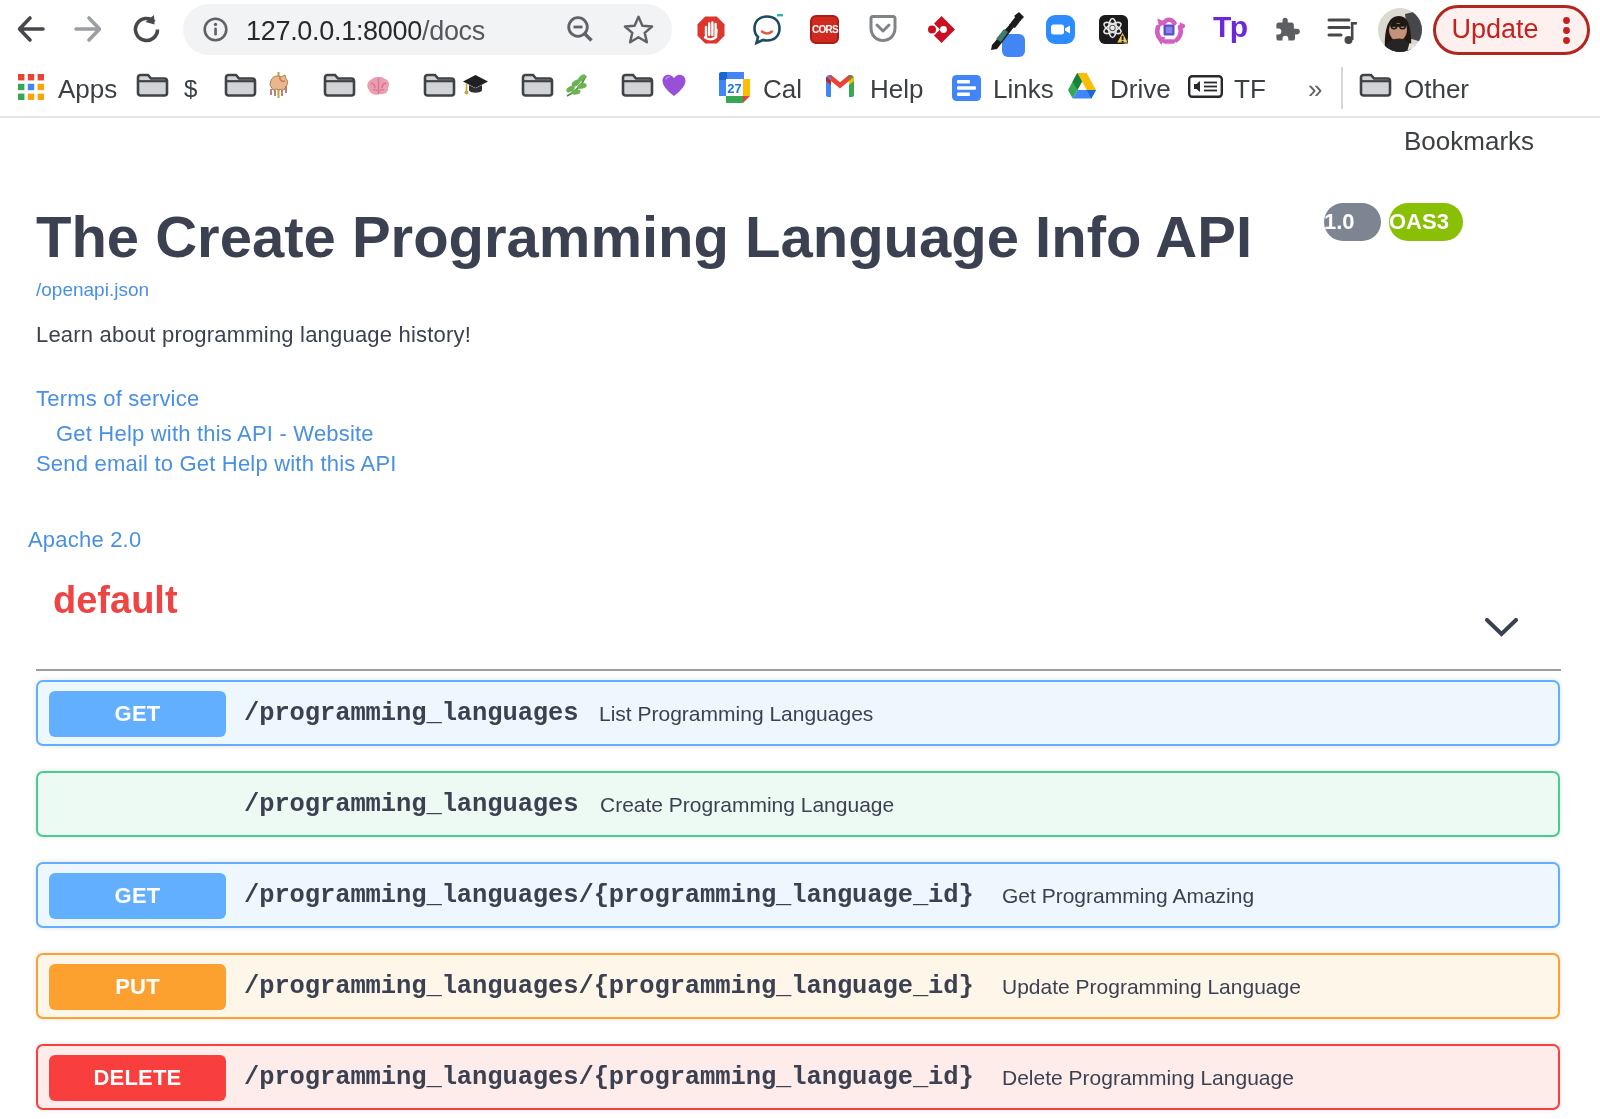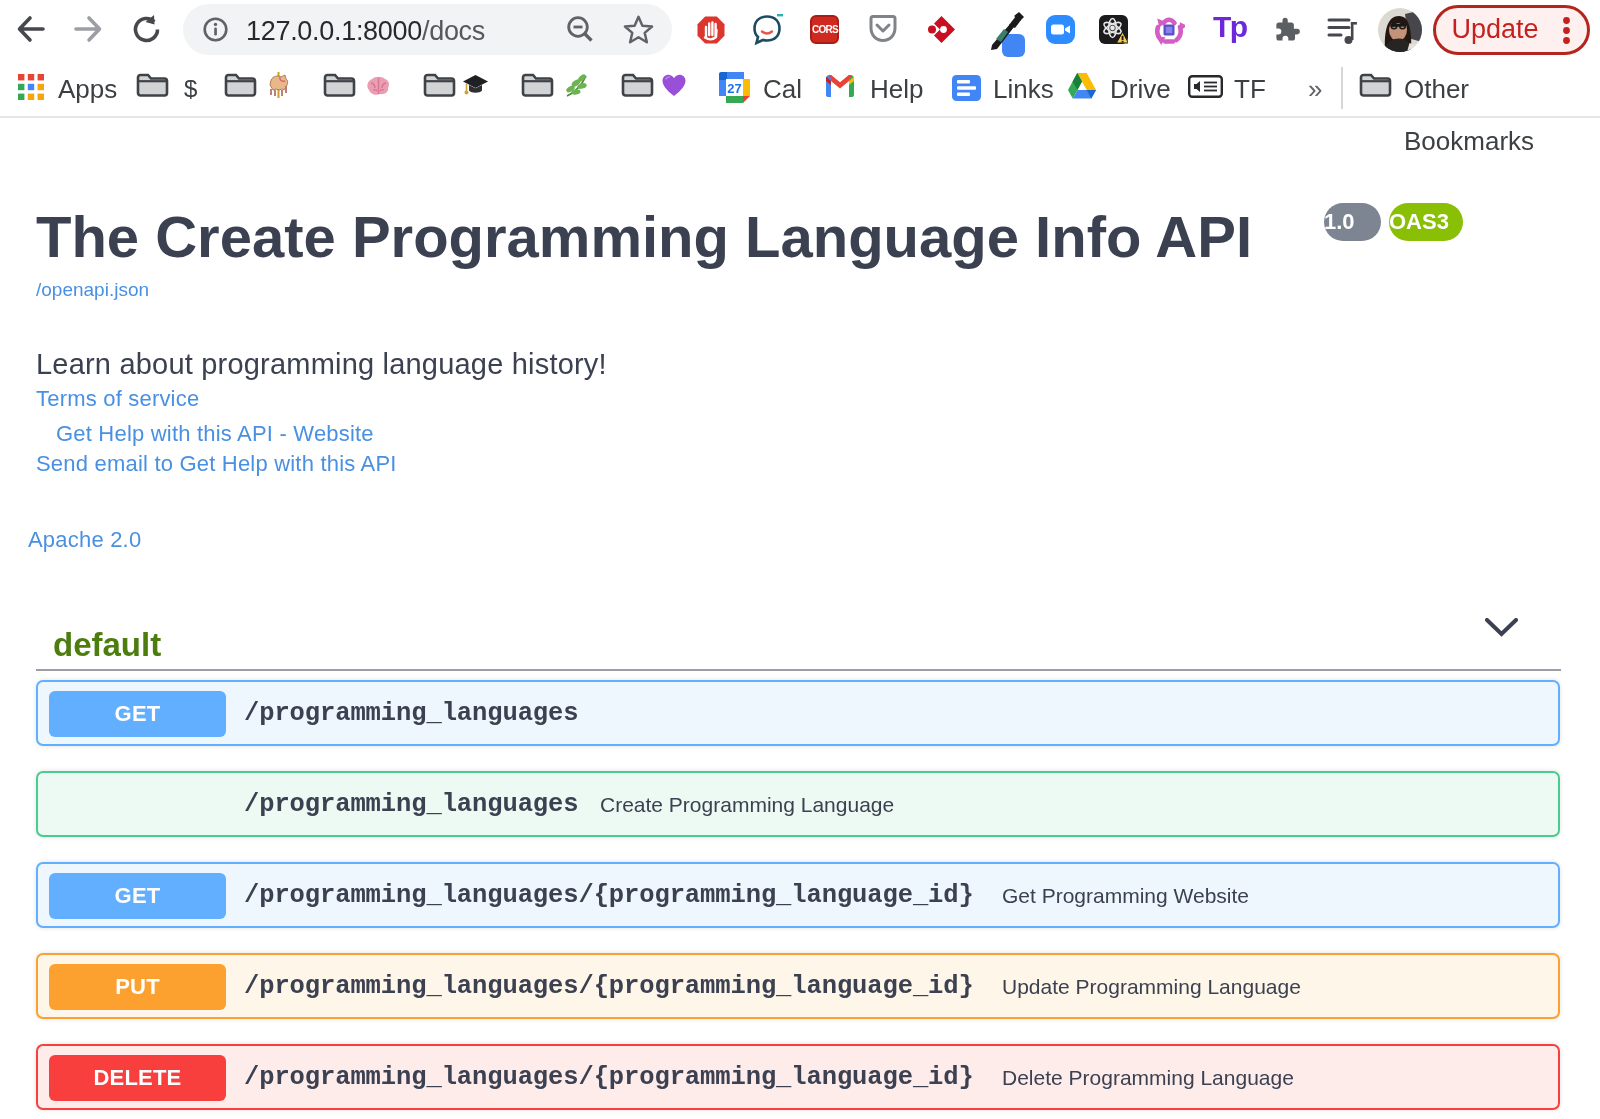--- a/index.html
+++ b/index.html
@@ -14,26 +14,26 @@
   #bookmarks{position:absolute;left:0;top:62px;width:1600px;height:54px;background:#fff;}
   #barborder{position:absolute;left:0;top:116px;width:1600px;height:2px;background:#e4e6e8;}
   .bklabel{position:absolute;top:1px;height:54px;line-height:52px;font-size:26px;color:#3c4043;}
   
   .title{position:absolute;left:36px;top:208px;font-size:58px;font-weight:bold;color:#3b4151;letter-spacing:0;line-height:1;white-space:nowrap;}
   .badge{position:absolute;top:203px;height:38px;border-radius:19px;color:#fff;font-size:22px;font-weight:bold;text-align:left;line-height:38px;}
   #badge10{left:1324px;width:57px;background:#7d8492;}
   #badgeoas{left:1389px;width:74px;background:#89bf04;}
   .lnk{color:#4990e2;text-decoration:none;}
   .openapi{position:absolute;left:36px;top:279px;font-size:19px;line-height:1.2;}
-  .learn{position:absolute;left:36px;top:347px;font-size:29px;color:#3b4151;letter-spacing:0.2px;line-height:1.2;}
+  .learn{position:absolute;left:36px;top:322px;font-size:22px;color:#3b4151;letter-spacing:0.2px;line-height:1.2;}
   .l1{position:absolute;left:36px;top:386px;font-size:22px;line-height:1.2;letter-spacing:0.2px;}
   .l2{position:absolute;left:36px;top:421px;font-size:22px;line-height:1.2;letter-spacing:0.2px;margin-left:20px;}
   .l3{position:absolute;left:36px;top:451px;font-size:22px;line-height:1.2;letter-spacing:0.2px;}
   .l4{position:absolute;left:28px;top:487px;font-size:22px;line-height:1.2;letter-spacing:0.2px;margin-top:40px;}
-  .deftitle{position:absolute;left:53px;top:628px;font-size:33px;font-weight:bold;color:#4d7c0f;line-height:1;}
+  .deftitle{position:absolute;left:53px;top:581px;font-size:38px;font-weight:bold;color:#ef4444;line-height:1;}
   .defhr{position:absolute;left:36px;top:669px;width:1525px;height:2px;background:#9b9ea4;}
   .opblock{position:absolute;left:36px;width:1524px;height:66px;border-radius:7px;box-sizing:border-box;border:2px solid;box-shadow:0 0 5px rgba(0,0,0,0.12);}
   .method{position:absolute;left:11px;top:9px;width:177px;height:46px;border-radius:6px;color:#fff;
           font-size:22px;font-weight:bold;text-align:center;line-height:46px;letter-spacing:0.2px;}
   .path{position:absolute;left:206px;top:0;height:62px;line-height:64px;font-family:"Liberation Mono",monospace;
         font-weight:bold;font-size:25.5px;color:#3b4151;letter-spacing:-0.1px;white-space:nowrap;}
   .desc{position:absolute;top:0;height:62px;line-height:64px;font-size:21px;color:#3b4151;white-space:nowrap;}
   #op1{top:680px;background:#eff7fe;border-color:#61affe;}
   #op2{top:771px;background:#edfaf3;border-color:#49cc90;}
   #op3{top:862px;background:#eff7fe;border-color:#61affe;}
@@ -327,29 +327,30 @@
   <div class="l3"><span class="lnk">Send email to Get Help with this API</span></div>
   <div class="l4"><span class="lnk">Apache 2.0</span></div>
   <div class="deftitle">default</div>
   <svg class="abs" style="left:1485px;top:618px;" width="33" height="20" viewBox="0 0 33 20">
     <path d="M2 2 L16.5 16 L31 2" fill="none" stroke="#3b4151" stroke-width="4" stroke-linecap="round"></path>
   </svg>
   <div class="defhr"></div>
   <div class="opblock" id="op1">
     <div class="method mget">GET</div>
     <div class="path">/programming_languages</div>
+    <div class="desc" style="left:561px;">List Programming Languages</div>
   </div>
   <div class="opblock" id="op2">
     <div class="path">/programming_languages</div>
     <div class="desc" style="left:562px;">Create Programming Language</div>
   </div>
   <div class="opblock" id="op3">
     <div class="method mget">GET</div>
     <div class="path">/programming_languages/{programming_language_id}</div>
-    <div class="desc" style="left:964px;">Get Programming Website</div>
+    <div class="desc" style="left:964px;">Get Programming Amazing</div>
   </div>
   <div class="opblock" id="op4">
     <div class="method mput">PUT</div>
     <div class="path">/programming_languages/{programming_language_id}</div>
     <div class="desc" style="left:964px;">Update Programming Language</div>
   </div>
   <div class="opblock" id="op5">
     <div class="method mdel">DELETE</div>
     <div class="path">/programming_languages/{programming_language_id}</div>
     <div class="desc" style="left:964px;">Delete Programming Language</div>

